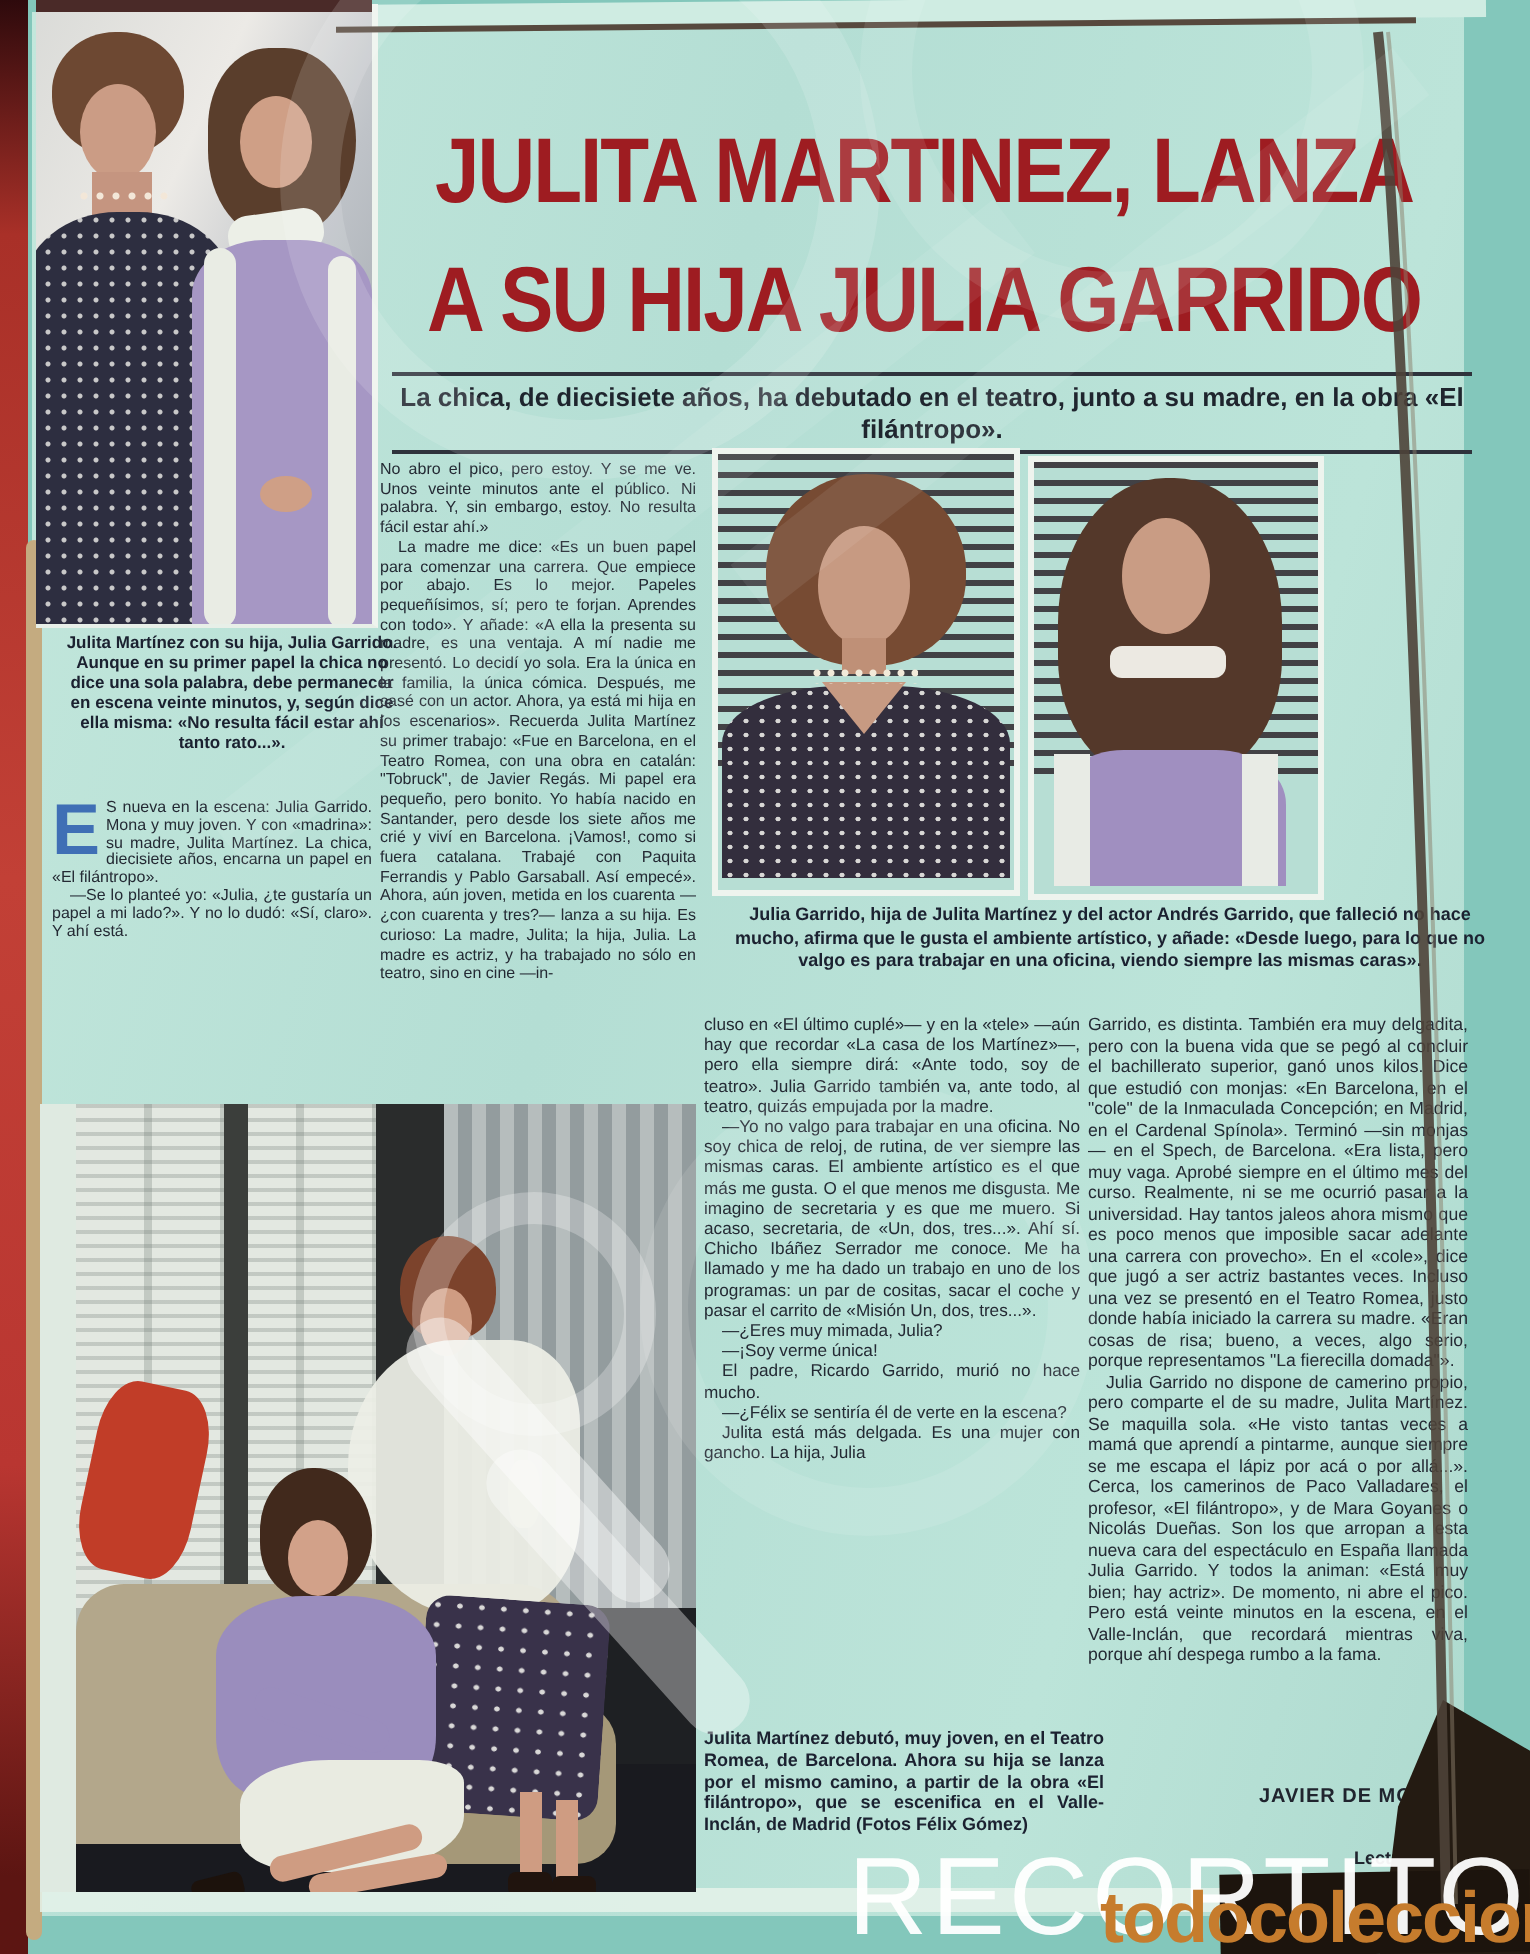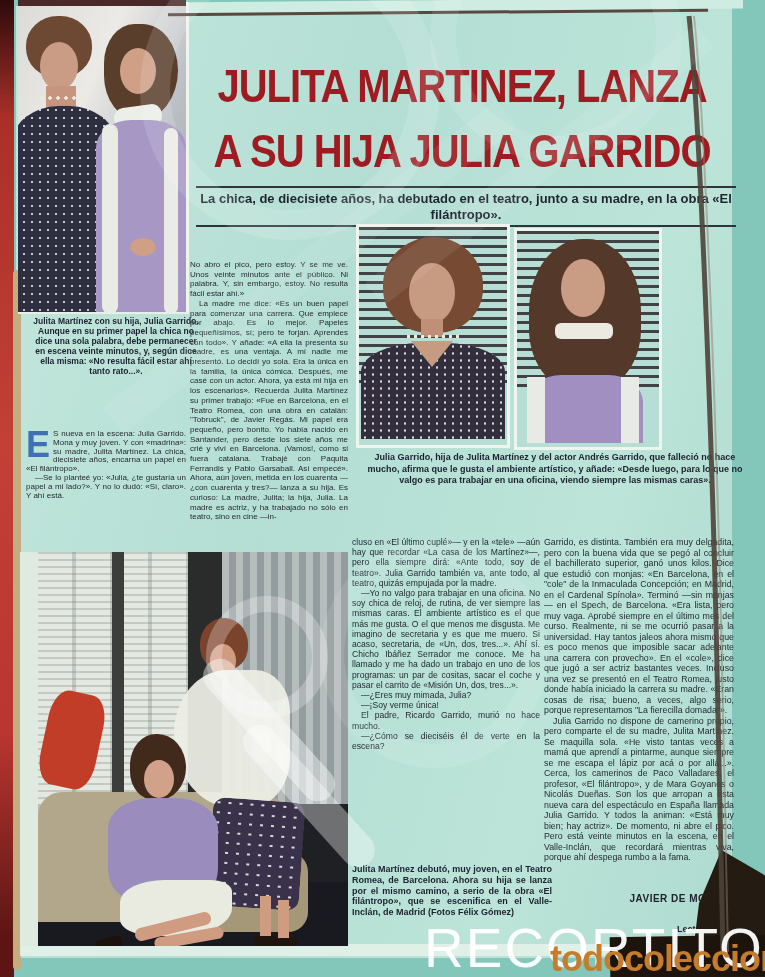--- a/index.html
+++ b/index.html
@@ -29,21 +29,21 @@
         letter-spacing:-1px;transform:scaleY(1.15);transform-origin:top center;}
   .rule{height:2px;background:#2e333c;z-index:2;}
   .rule1{left:196px;top:186px;width:540px;}
   .subtitle{left:196px;top:191px;width:540px;text-align:center;font-weight:bold;
         font-size:13px;line-height:15.5px;color:#1f252e;z-index:2;}
   .rule2{left:196px;top:225px;width:540px;}
 
   
   .col{z-index:2;color:var(--body-ink,#242a34);text-align:justify;overflow:hidden;}
   .col p{margin:0;text-indent:9px;}
-  .col p.ni{text-indent:0;margin-top:30px;}
+  .col p.ni{text-indent:0;}
   .col1{left:26px;top:400px;width:160px;height:146px;font-size:8px;line-height:8.8px;}
   .col2{left:190px;top:230px;width:158px;height:322px;font-size:8px;line-height:9.7px;}
   .col3{left:352px;top:507px;width:188px;height:358px;font-size:8.6px;line-height:10.2px;}
   .col4{left:544px;top:507px;width:190px;height:394px;font-size:8.8px;line-height:10.5px;}
   .dropcap{float:left;font-size:36px;line-height:26px;font-weight:bold;
         color:var(--dropcap-blue,#3f6fb5);margin:2px 3px 0 0;}
   .caption{z-index:2;font-weight:bold;color:#1b2130;padding-left:10px;}
   .caption1{left:22px;top:316px;width:168px;font-size:8.5px;line-height:10px;text-align:center;}
   .caption-portraits{left:352px;top:452px;width:386px;font-size:9px;line-height:11.5px;text-align:center;}
   .credit{left:352px;top:864px;width:200px;font-size:9px;line-height:10.8px;text-align:justify;z-index:2;font-weight:bold;color:#1b2130;}
@@ -227,29 +227,30 @@
   </div>
 
   <div class="abs caption caption-portraits">Julia Garrido, hija de Julita Martínez y del actor Andrés Garrido, que falleció no hace mucho, afirma que le gusta el ambiente artístico, y añade: «Desde luego, para lo que no valgo es para trabajar en una oficina, viendo siempre las mismas caras».</div>
 
   <div class="abs col col3">
     <p class="ni">cluso en «El último cuplé»— y en la «tele» —aún hay que recordar «La casa de los Martínez»—, pero ella siempre dirá: «Ante todo, soy de teatro». Julia Garrido también va, ante todo, al teatro, quizás empujada por la madre.</p>
     <p>—Yo no valgo para trabajar en una oficina. No soy chica de reloj, de rutina, de ver siempre las mismas caras. El ambiente artístico es el que más me gusta. O el que menos me disgusta. Me imagino de secretaria y es que me muero. Si acaso, secretaria, de «Un, dos, tres...». Ahí sí. Chicho Ibáñez Serrador me conoce. Me ha llamado y me ha dado un trabajo en uno de los programas: un par de cositas, sacar el coche y pasar el carrito de «Misión Un, dos, tres...».</p>
     <p>—¿Eres muy mimada, Julia?</p>
     <p>—¡Soy verme única!</p>
     <p>El padre, Ricardo Garrido, murió no hace mucho.</p>
-    <p>—¿Cómo se dieciséis él de verte en la escena?</p>
+    <p>—¿Félix se sentiría él de verte en la escena?</p>
+    <p>Julita está más delgada. Es una mujer con gancho. La hija, Julia</p>
   </div>
 
   <div class="abs col col4">
     <p class="ni">Garrido, es distinta. También era muy delgadita, pero con la buena vida que se pegó al concluir el bachillerato superior, ganó unos kilos. Dice que estudió con monjas: «En Barcelona, en el "cole" de la Inmaculada Concepción; en Madrid, en el Cardenal Spínola». Terminó —sin monjas— en el Spech, de Barcelona. «Era lista, pero muy vaga. Aprobé siempre en el último mes del curso. Realmente, ni se me ocurrió pasar a la universidad. Hay tantos jaleos ahora mismo que es poco menos que imposible sacar adelante una carrera con provecho». En el «cole», dice que jugó a ser actriz bastantes veces. Incluso una vez se presentó en el Teatro Romea, justo donde había iniciado la carrera su madre. «Eran cosas de risa; bueno, a veces, algo serio, porque representamos "La fierecilla domada"».</p>
     <p>Julia Garrido no dispone de camerino propio, pero comparte el de su madre, Julita Martínez. Se maquilla sola. «He visto tantas veces a mamá que aprendí a pintarme, aunque siempre se me escapa el lápiz por acá o por allá...». Cerca, los camerinos de Paco Valladares, el profesor, «El filántropo», y de Mara Goyanes o Nicolás Dueñas. Son los que arropan a esta nueva cara del espectáculo en España llamada Julia Garrido. Y todos la animan: «Está muy bien; hay actriz». De momento, ni abre el pico. Pero está veinte minutos en la escena, en el Valle-Inclán, que recordará mientras viva, porque ahí despega rumbo a la fama.</p>
   </div>
 
-  <div class="abs credit">Julita Martínez debutó, muy joven, en el Teatro Romea, de Barcelona. Ahora su hija se lanza por el mismo camino, a serio de la obra «El filántropo», que se escenifica en el Valle-Inclán, de Madrid (Fotos Félix Gómez)</div>
+  <div class="abs credit">Julita Martínez debutó, muy joven, en el Teatro Romea, de Barcelona. Ahora su hija se lanza por el mismo camino, a partir de la obra «El filántropo», que se escenifica en el Valle-Inclán, de Madrid (Fotos Félix Gómez)</div>
   <div class="abs byline">JAVIER DE MONTINI</div>
   <div class="abs lecturas">Lecturas ● 6</div>
 
   <div class="abs photo2-margin"></div>
   <div class="abs photo2">
     <div class="abs ph2-shutters"></div>
     <div class="abs ph2-slats"></div>
     <div class="abs ph2-gap"></div>
     <div class="abs ph2-darkcol"></div>
     <div class="abs ph2-curtain"></div>

